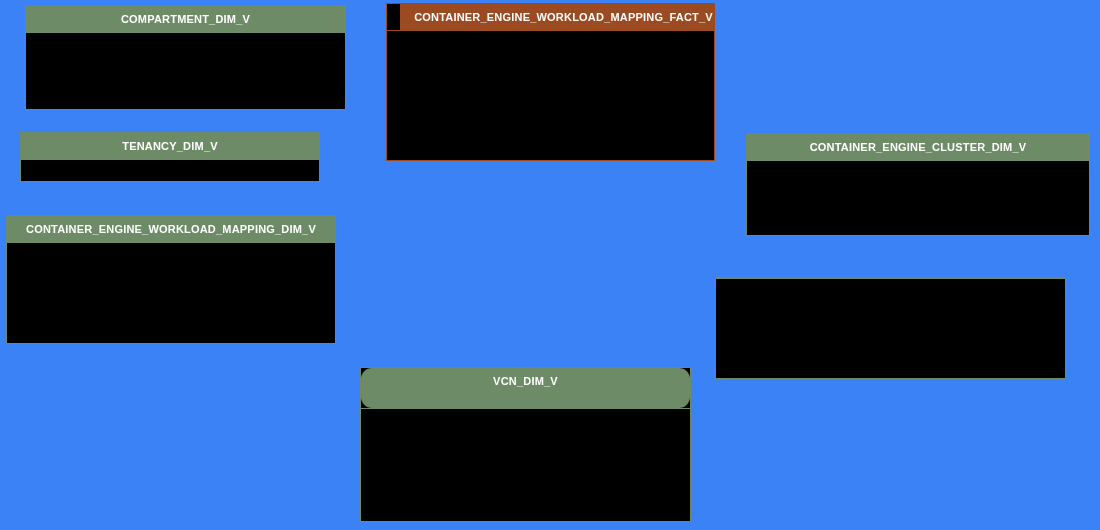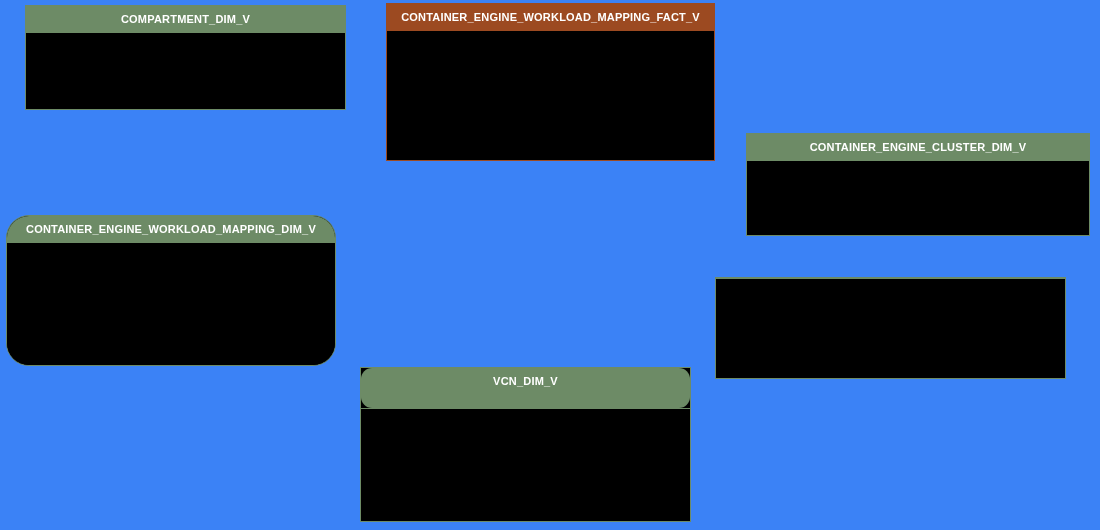--- a/index.html
+++ b/index.html
@@ -41,20 +41,21 @@
     letter-spacing: 0.2px;
     line-height: 1;
     padding: 8px 4px 7px 4px;
     white-space: nowrap;
     overflow: hidden;
     text-overflow: clip;
     user-select: none;
   }
   .entity.fact > .entity-header {
     background: #9c4a21;
+    margin-left: 13px;
   }
   .entity-body {
     box-sizing: border-box;
     width: 100%;
     background: #000000;
     border-top: 1px solid #6d8b66;
   }
   .entity.fact > .entity-body {
     border-top-color: #9c4a21;
   }
@@ -73,27 +74,33 @@
       <div class="entity-body" style="height: 77px;">
         <ul class="column-list"></ul>
       </div>
     </div>
     <div class="entity fact" style="left: 386px; top: 3px; width: 329px; height: 158px;">
       <div class="entity-header" style="height: 26px;">CONTAINER_ENGINE_WORKLOAD_MAPPING_FACT_V</div>
       <div class="entity-body" style="height: 130px;">
         <ul class="column-list"></ul>
       </div>
     </div>
+    <div class="entity" style="left: 20px; top: 132px; width: 300px; height: 50px;">
+      <div class="entity-header" style="height: 26px;">TENANCY_DIM_V</div>
+      <div class="entity-body" style="height: 22px;">
+        <ul class="column-list"></ul>
+      </div>
+    </div>
     <div class="entity" style="left: 746px; top: 133px; width: 344px; height: 103px;">
       <div class="entity-header" style="height: 26px;">CONTAINER_ENGINE_CLUSTER_DIM_V</div>
       <div class="entity-body" style="height: 75px;">
         <ul class="column-list"></ul>
       </div>
     </div>
-    <div class="entity" style="left: 6px; top: 215px; width: 330px; height: 151px; border-radius: 23px;">
+    <div class="entity" style="left: 6px; top: 215px; width: 330px; height: 129px;">
       <div class="entity-header" style="height: 26px;">CONTAINER_ENGINE_WORKLOAD_MAPPING_DIM_V</div>
       <div class="entity-body" style="height: 127px;">
         <ul class="column-list"></ul>
       </div>
     </div>
     <div class="entity" style="left: 715px; top: 277px; width: 351px; height: 102px;">
       <div class="entity-body" style="height: 74px;">
         <ul class="column-list"></ul>
       </div>
     </div>

